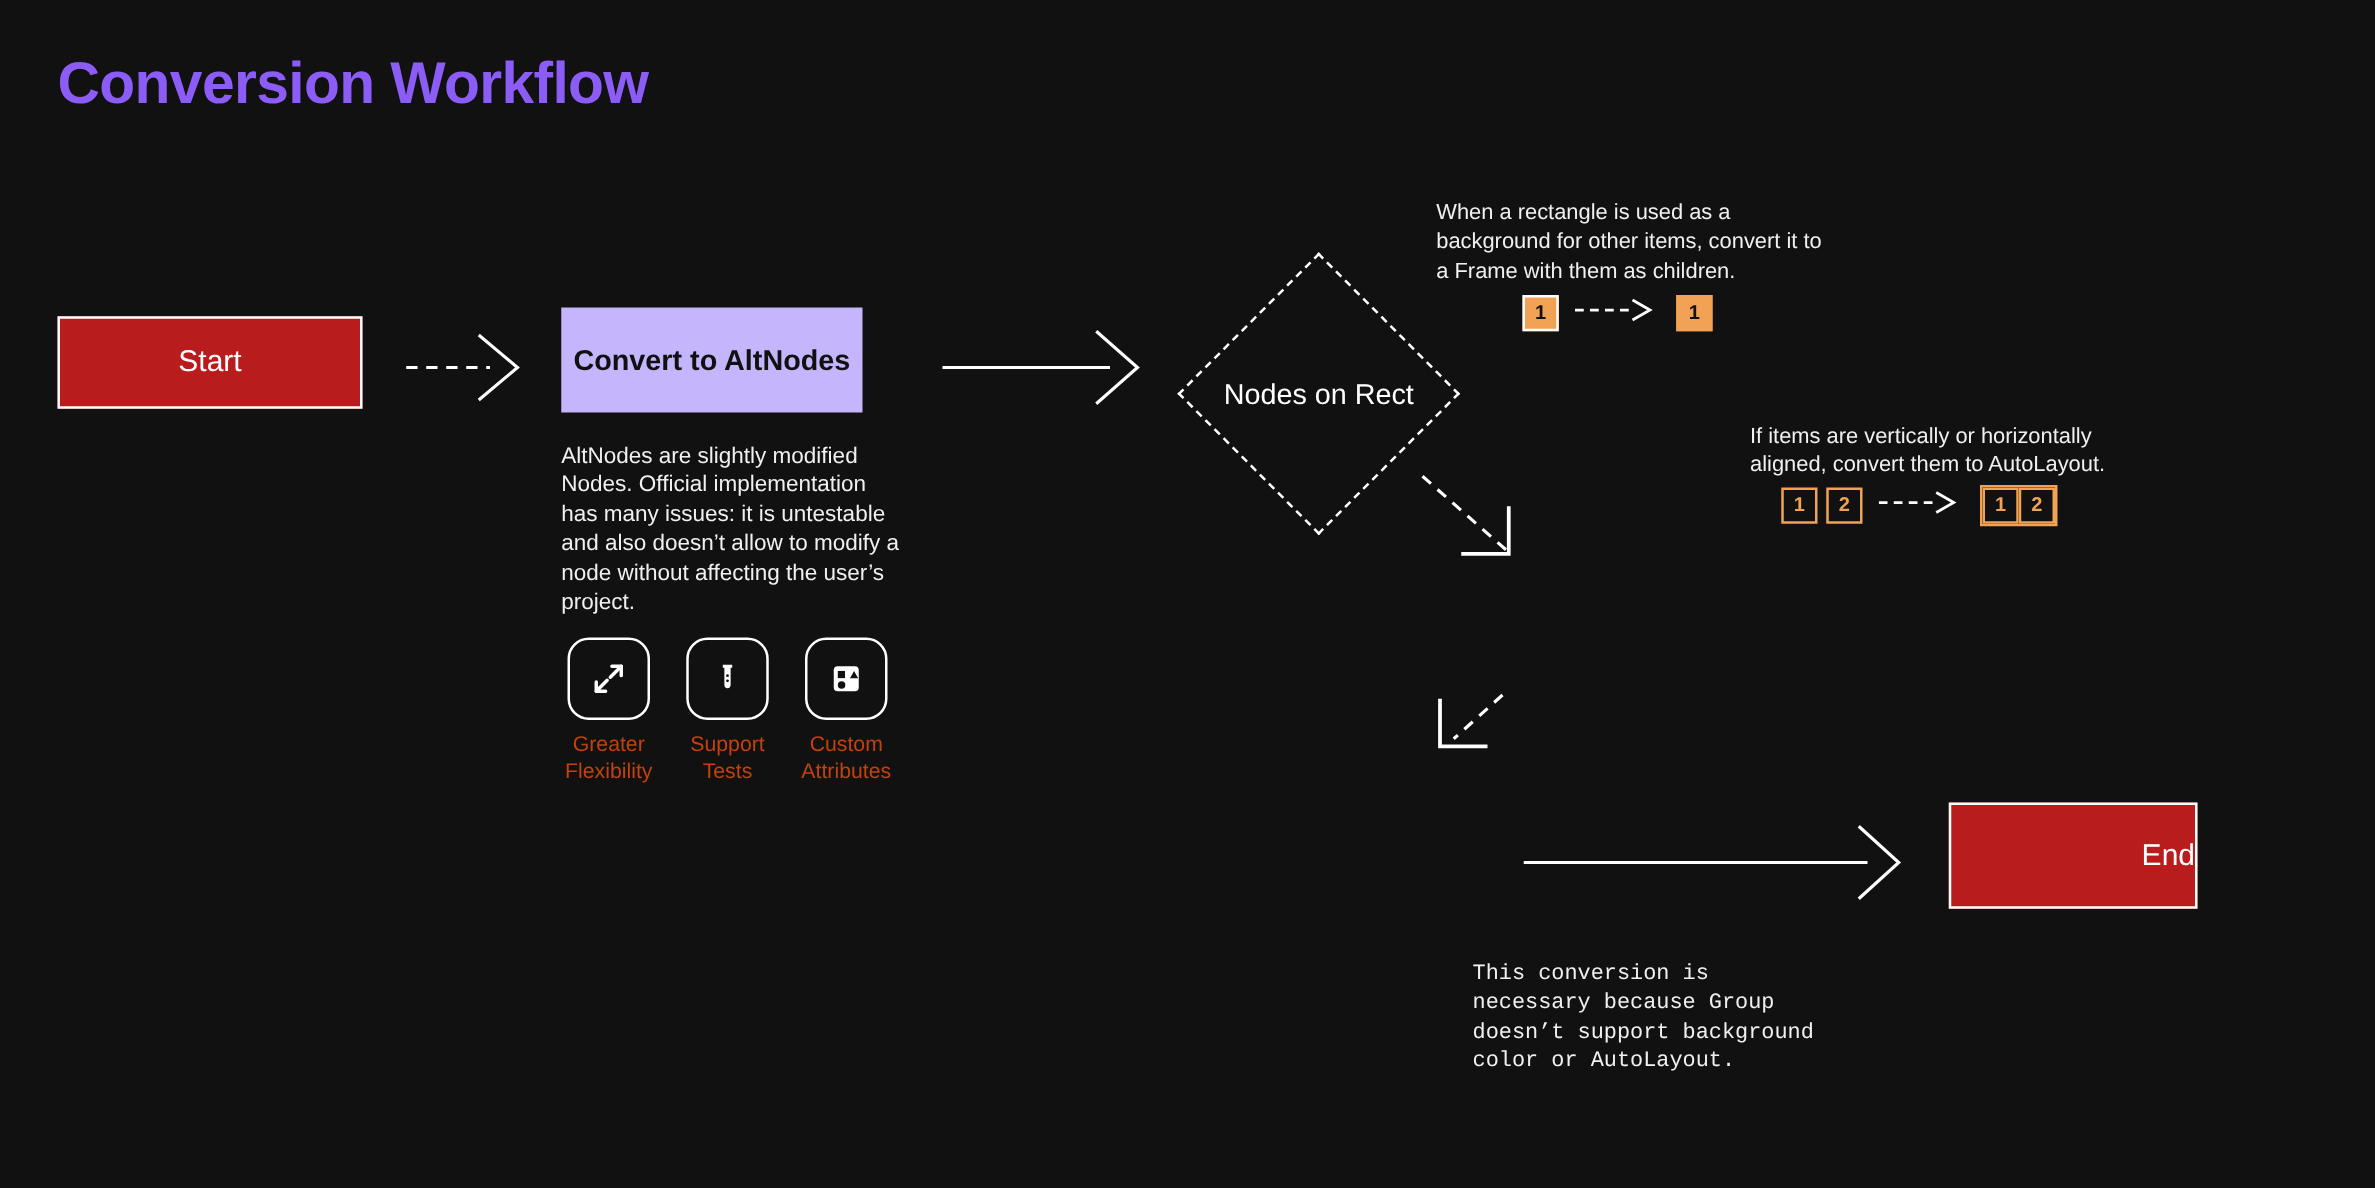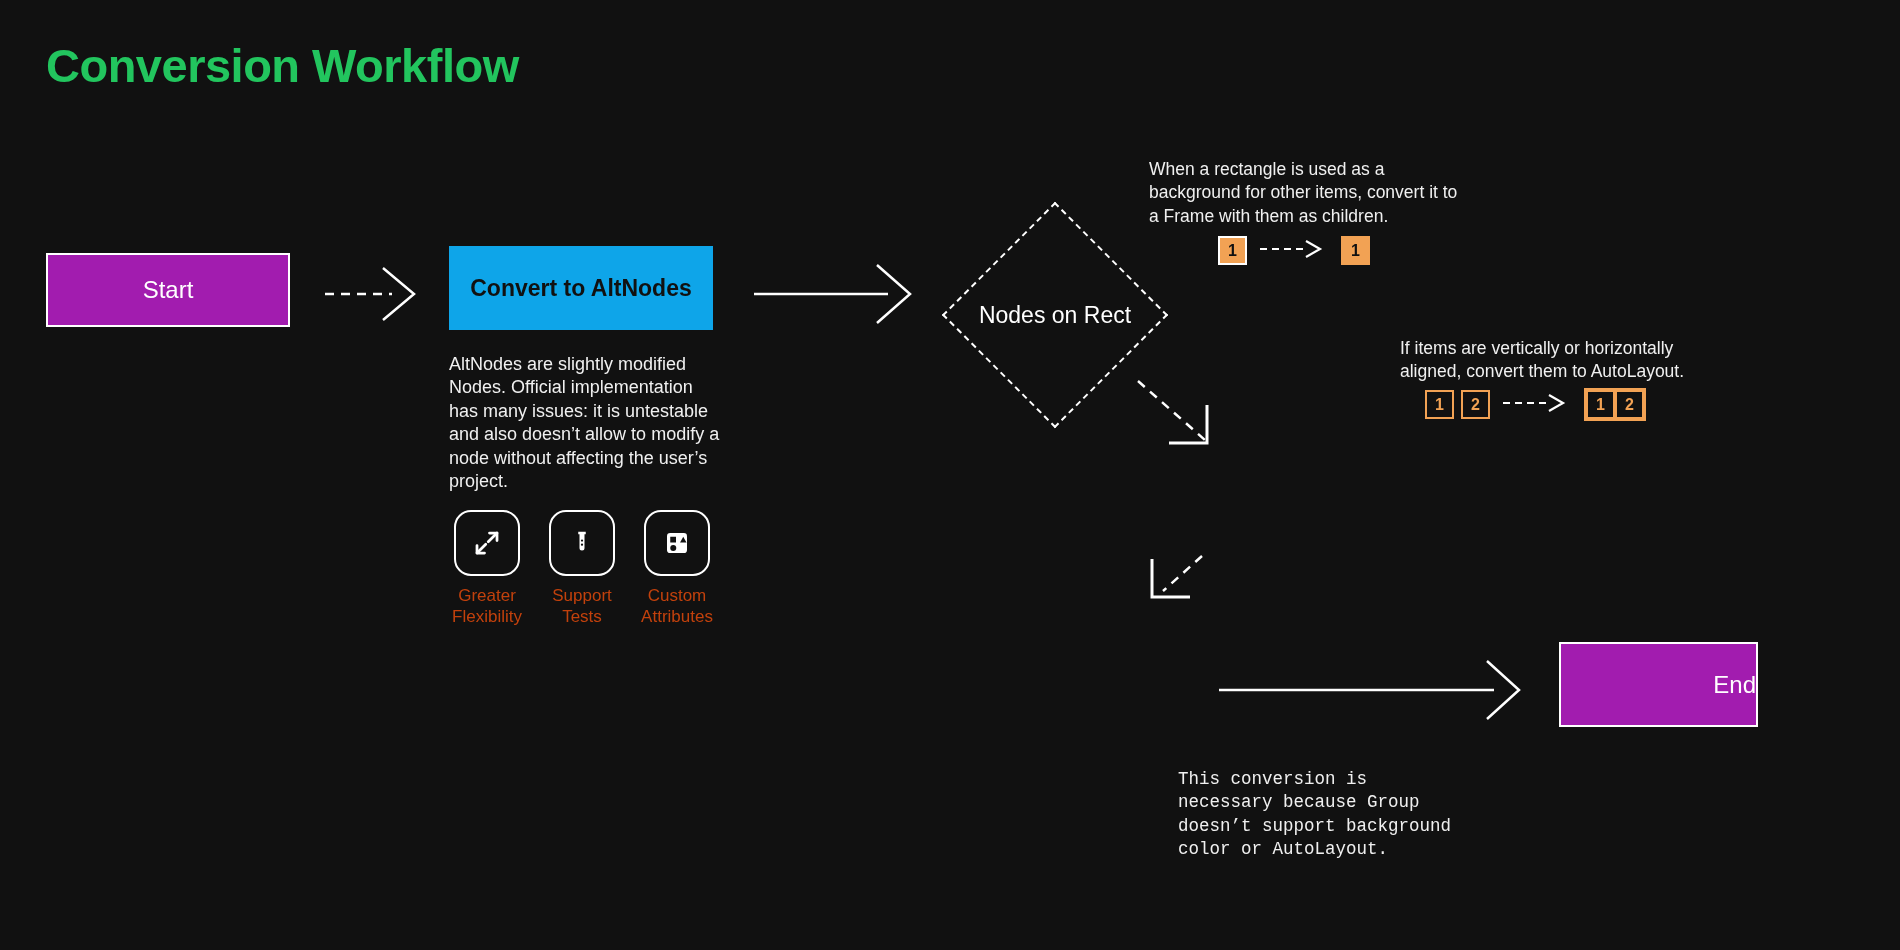--- a/index.html
+++ b/index.html
@@ -17,46 +17,46 @@
     background: #111111;
   }
 
   
   .title {
     position: absolute;
     left: 46px;
     top: 38px;
     font-size: 47px;
     font-weight: bold;
-    color: #22c55e;
+    color: #8b5cf6;
     letter-spacing: -0.5px;
   }
 
   
   .term-box {
     position: absolute;
     border: 2px solid #ffffff;
-    background: #a21caf;
+    background: #b91c1c;
     display: flex;
     align-items: center;
     justify-content: center;
     color: #ffffff;
     font-size: 24px;
   }
   #start-box { left: 46px;  top: 253px; width: 244px; height: 74px; }
   #end-box   { left: 1559px; top: 642px; width: 199px; height: 85px; justify-content: flex-end; }
 
   
   #convert-box {
     position: absolute;
     left: 449px;
     top: 246px;
-    width: 264px;
+    width: 241px;
     height: 84px;
-    background: #0ea5e9;
+    background: #c4b5fd;
     display: flex;
     align-items: center;
     justify-content: center;
     color: #111111;
     font-size: 23px;
     font-weight: 600;
   }
 
   
   #convert-desc {

